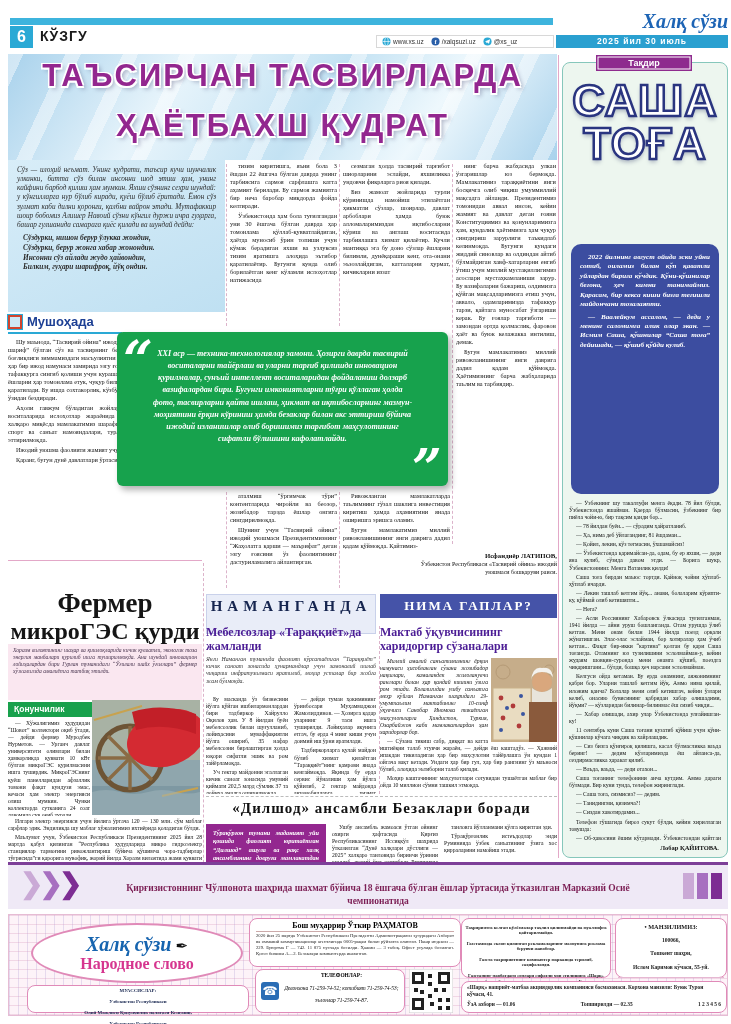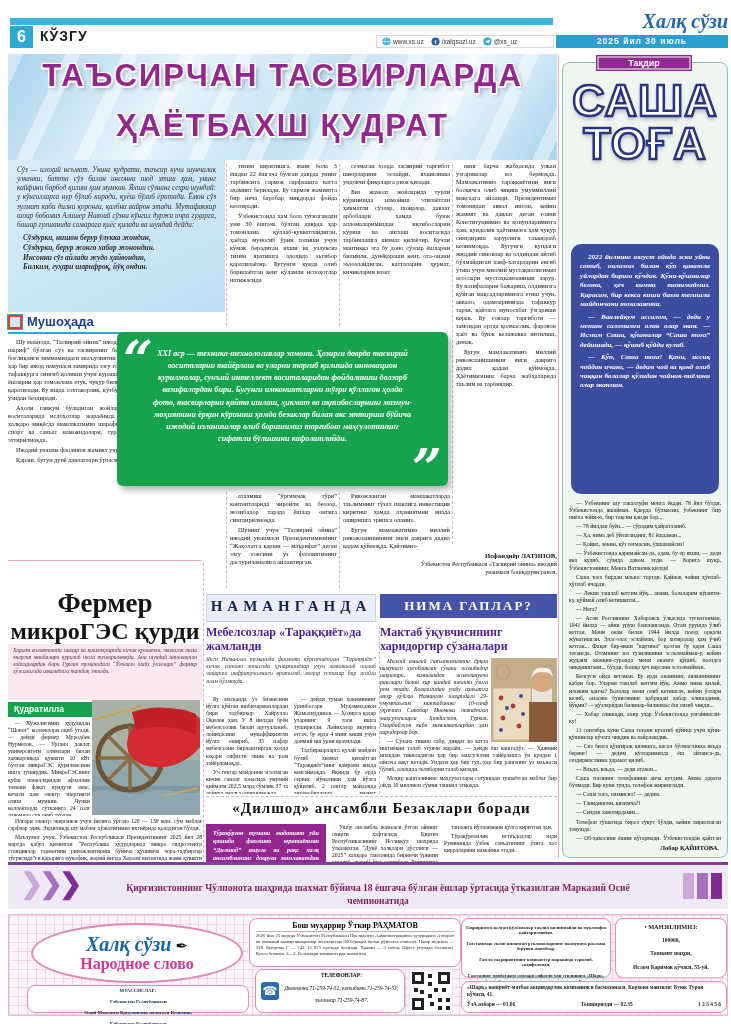--- a/index.html
+++ b/index.html
@@ -50,21 +50,21 @@
   .fermer-title{left:8px;top:588px;width:194px;text-align:center;font-weight:bold;color:#151515;line-height:1.12;}
   .ft1{font-size:27px;}.ft2{font-size:24px;}
   .fermer-lede{left:8px;top:644px;width:194px;height:56px;background:#fae7f0;padding:3px 5px;box-sizing:border-box;font-style:italic;font-size:5.6px;line-height:1.25;text-align:justify;color:#43304a;overflow:hidden;}
   .bunyod{left:8px;top:702px;width:102px;height:15px;background:#18a14c;color:#fff;font-family:"Liberation Sans",sans-serif;font-weight:bold;font-size:8.5px;line-height:15px;padding-left:6px;box-sizing:border-box;}
   .fermer-col{left:8px;top:720px;width:82px;height:96px;}
   .fermer-photo{left:92px;top:700px;width:108px;height:115px;}
   .fermer-info{left:8px;top:818px;width:194px;height:50px;}
   .fermer-byline{left:8px;top:870px;width:194px;text-align:right;font-size:5.8px;line-height:1.3;color:#111;}
   .fermer-byline b{font-size:6.4px;}
   
-  .nam-header{left:206px;top:594px;width:170px;height:28px;background:#e9edf8;border:1px solid #c9d1ea;box-sizing:border-box;color:#16254f;font-weight:bold;font-size:15px;letter-spacing:5px;text-align:center;line-height:22px;}
+  .nam-header{left:206px;top:594px;width:170px;height:40px;background:#e9edf8;border:1px solid #c9d1ea;box-sizing:border-box;color:#16254f;font-weight:bold;font-size:15px;letter-spacing:5px;text-align:center;line-height:22px;}
   .nima-header{left:380px;top:594px;width:177px;height:24px;background:#4553a8;color:#fff;font-weight:bold;font-size:13px;letter-spacing:2px;text-align:center;line-height:24px;}
   .art-title{font-weight:bold;font-size:12px;line-height:1.15;color:#4c1d95;}
   .lede{font-style:italic;font-size:5.8px;line-height:1.25;text-align:justify;color:#333;overflow:hidden;}
   .maktab-photo{float:right;width:66px;height:84px;margin:0 0 2px 3px;}
   .dilshod-title{left:206px;top:800px;width:351px;text-align:center;font-weight:bold;font-size:15px;letter-spacing:1px;color:#111;}
   .dilshod-box{left:206px;top:824px;width:120px;height:68px;background:#93278f;color:#fff;padding:5px 7px;box-sizing:border-box;font-weight:bold;font-style:italic;font-size:6.2px;line-height:1.35;text-align:justify;overflow:hidden;}
   .dilshod-byline{left:444px;top:864px;width:113px;text-align:right;font-size:5.8px;color:#111;line-height:1.3;}
   .dilshod-byline b{font-size:6.3px;}
   
   .chess{left:8px;top:862px;width:720px;height:47px;background:#efe9f6;border-top:3px solid #7d3f98;box-sizing:border-box;}
@@ -193,21 +193,20 @@
   <div class="abs vsolid" style="left:558px;top:55px;height:803px;"></div>
   <div class="abs sasha-panel"></div>
   <div class="abs badge sans">Тақдир</div>
   <div class="abs sasha-title">
     <div>САША</div>
     <div>ТОҒА</div>
   </div>
   <div class="abs bluebox">
       <p>2022 йилнинг август ойида эски уйни сотиб, оиламиз билан кўп қаватли уйлардан бирига кўчдик. Қўни-қўшнилар бегона, ҳеч кимни танимаймиз. Қарасам, бир кекса киши бизга тегишли майдончани тозалаяпти.</p>
       <p>— Ваалейкум ассалом, — деди у менинг саломимга алик олар экан. — Исмим Саша, қўшнилар “Саша тоға” дейишади, — қўшиб қўйди кулиб.</p>
-      <p>— Кўп, Саша тоға! Қани, иссиқ чойдан ичинг, — дедим чой ва қанд олиб чиққан болалар қўлидан чойнак-пиёлани олар эканман.</p>
     </div>
   <div class="abs sasha-body smcol">
       <p>— Ўзбекнинг шу такаллуфи менга ёқади. 78 йил бўлди, Ўзбекистонда яшайман. Қаерда бўлмасин, ўзбекнинг бир пиёла чойи-ю, бир тақсим қанди бор...</p>
       <p>— 78 йилдан буён... — сўрадим ҳайратланиб.</p>
       <p>— Ҳа, нима деб ўйлагандинг, 81 ёшдаман...</p>
       <p>— Қойил, лекин, кўз тегмасин, ўхшамайсиз!</p>
       <p>— Ўзбекистонда қаримайсан-да, одам, бу ер яхши, — деди яна кулиб, сўзида давом этди. — Борига шукр, Ўзбекистоннинг. Менга Ватанлик қилди!</p>
       <p>Саша тоға бирдан маъюс тортди. Қайноқ чойни ҳўплаб-ҳўплаб ичарди.</p>
       <p>— Лекин ташлаб кетгим йўқ... анави, болаларим кўряпти-ку, қўймай олиб кетишяпти...</p>
       <p>— Нега?</p>
@@ -226,21 +225,21 @@
     </div>
   <div class="abs sasha-byline">Лобар ҚАЙИТОВА.</div>
 
   <div class="abs hsolid" style="left:8px;top:560px;width:194px;"></div>
   <div class="abs vdash" style="left:203px;top:563px;height:330px;"></div>
   <div class="abs fermer-title">
     <div class="ft1">Фермер</div>
     <div class="ft2">микроГЭС қурди</div>
   </div>
   <div class="abs fermer-lede">Хоразм вилоятининг шаҳар ва қишлоқларида кичик қувватли, экологик тоза энергия манбалари қурилиб ишга туширилмоқда. Ана шундай инновацион лойиҳалардан бири Гурлан туманидаги “Ўғилали шайх ўғиллари” фермер хўжалигида амалиётга татбиқ этилди.</div>
-  <div class="abs bunyod">Қудратилла</div>
+  <div class="abs bunyod">Қонунчилик</div>
   <div class="abs fermer-col smcol">
       <p>— Хўжалигимиз ҳудудидан “Шовот” коллектори оқиб ўтади, — дейди фермер Муродбек Нурметов. — Урганч давлат университети олимлари билан ҳамкорликда қуввати 10 кВт бўлган микроГЭС қурилмасини ишга туширдик. МикроГЭСнинг қуёш панелларидан афзаллик томони фақат кундузи эмас, кечаси ҳам электр энергияси олиш мумкин. Чунки коллекторда сутканига 24 соат давомида сув оқиб туради.</p>
     </div>
   <div class="abs fermer-photo">
     <svg width="108" height="115" viewBox="0 0 108 115">
       <rect width="108" height="115" fill="#a8b2a4"></rect>
       <rect y="60" width="108" height="55" fill="#8fa6ad"></rect>
       <rect y="86" width="108" height="29" fill="#7e98a2"></rect>
       <circle cx="38" cy="58" r="32" fill="none" stroke="#6d5435" stroke-width="5"></circle>
       <g stroke="#8a6b44" stroke-width="3.4">

